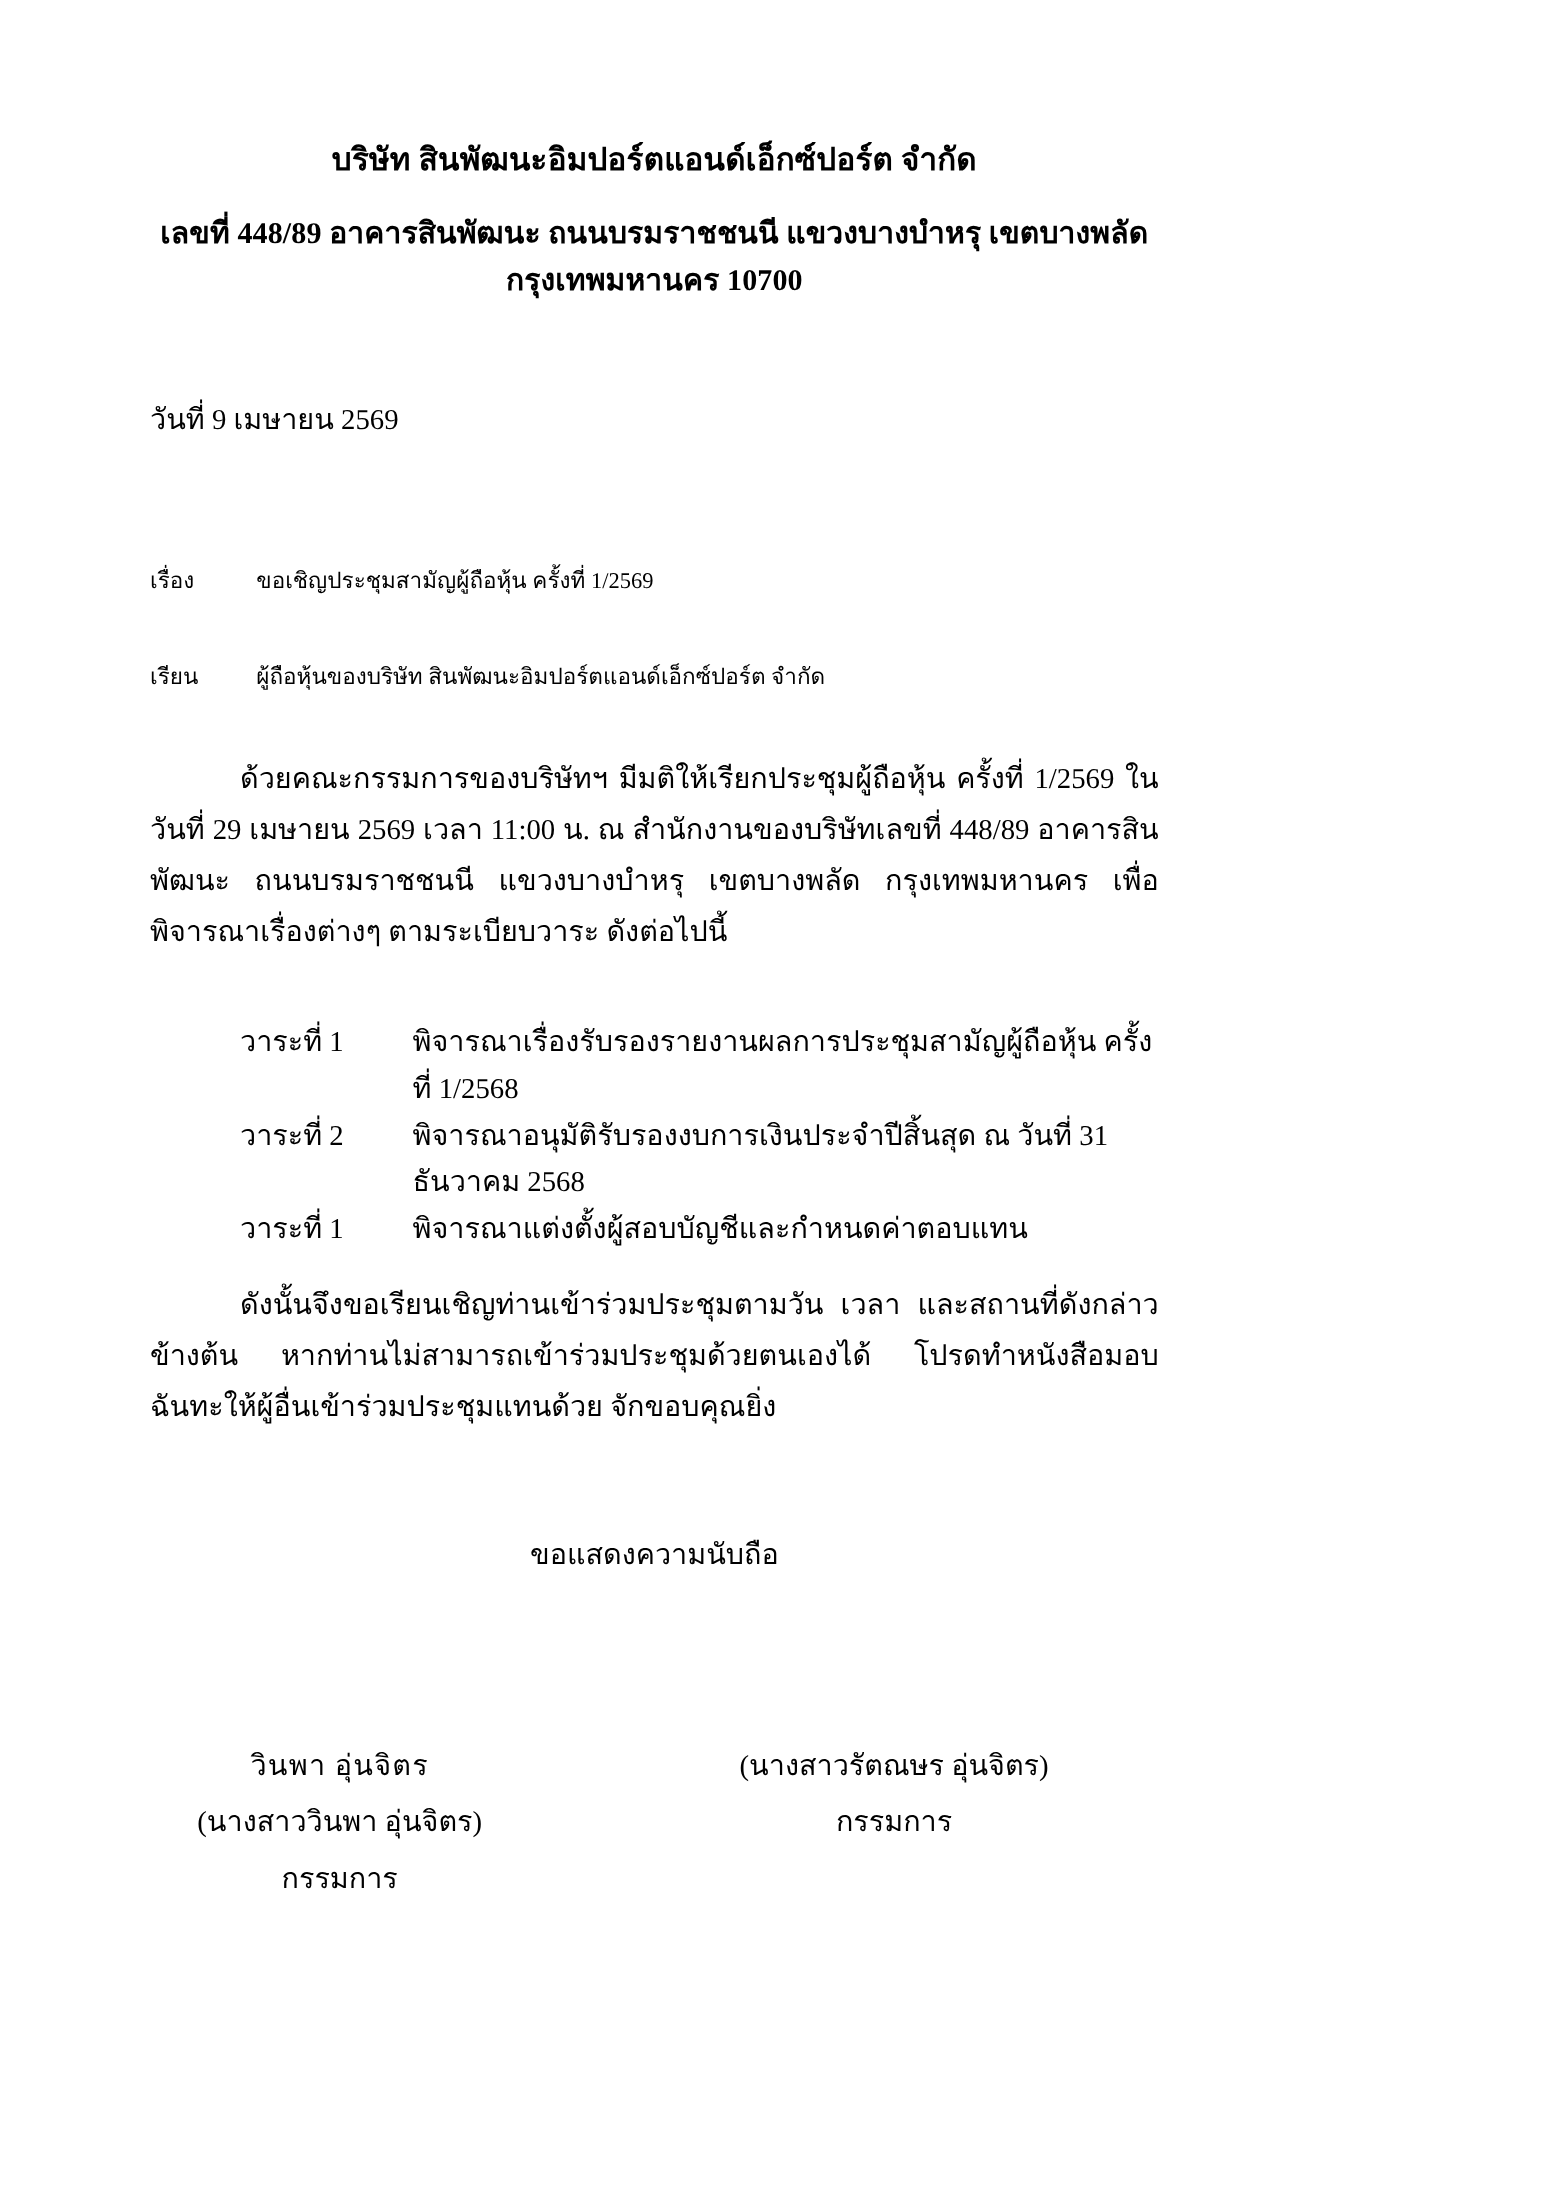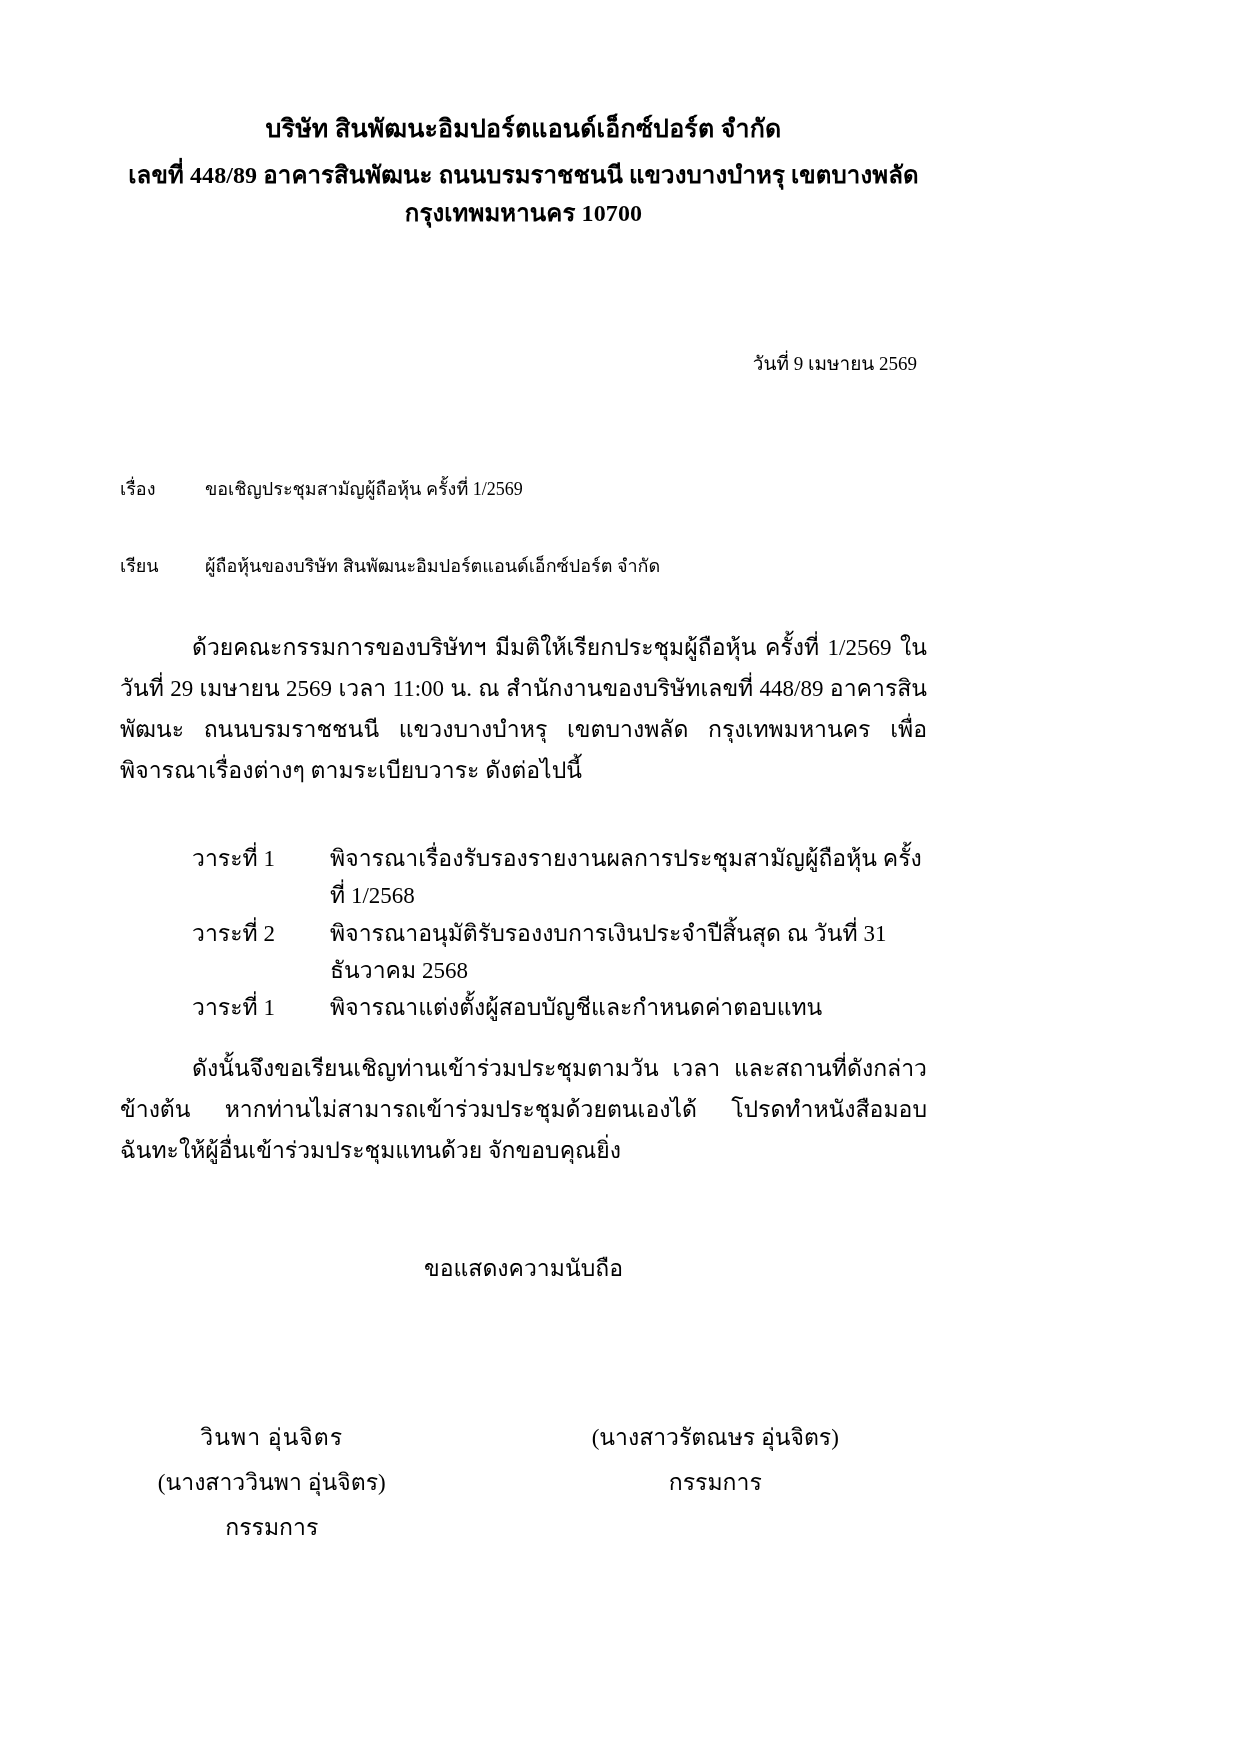--- a/index.html
+++ b/index.html
@@ -28,27 +28,26 @@
     font-weight: bold;
   }
   .letterhead .company {
     font-size: 25px;
     line-height: 1.5;
     letter-spacing: 0.2px;
   }
   .letterhead .address {
     font-size: 24px;
     line-height: 1.6;
-    margin-top: 8px;
+    margin-top: 20px;
     letter-spacing: 0.1px;
   }
   .date-line {
-    text-align: right;
-    font-size: 19px;
-    margin-top: 116px;
+    font-size: 23px;
+    margin-top: 73px;
     padding-right: 10px;
   }
   .subject-block {
     margin-top: 96px;
   }
   .field-row {
     display: flex;
     align-items: center;
     font-size: 18px;
     margin-bottom: 48px;

